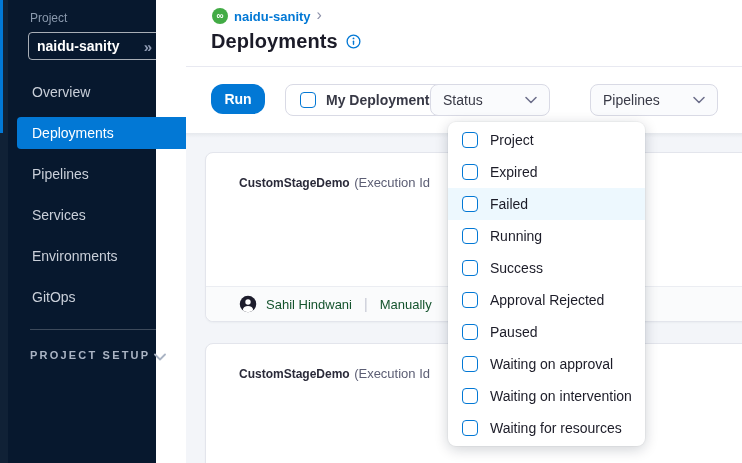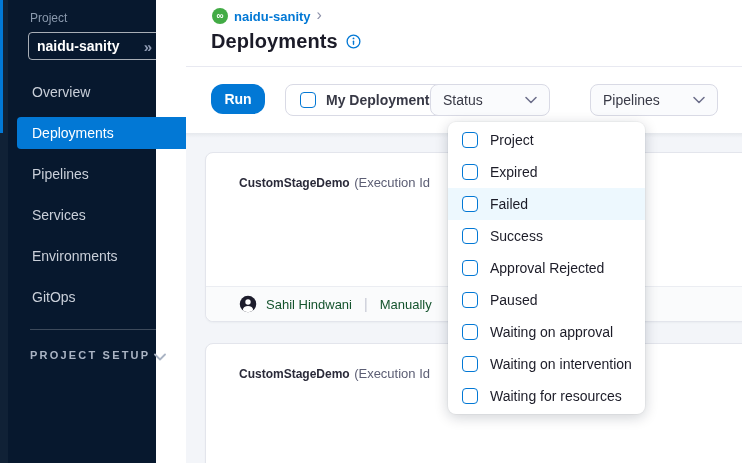--- a/index.html
+++ b/index.html
@@ -195,20 +195,24 @@
     <div class="dd-item">
         <span class="cb"></span>
         <span>Expired</span>
       </div>
     <div class="dd-item highlighted">
         <span class="cb"></span>
         <span>Failed</span>
       </div>
     <div class="dd-item">
         <span class="cb"></span>
+        <span>Running</span>
+      </div>
+    <div class="dd-item">
+        <span class="cb"></span>
         <span>Success</span>
       </div>
     <div class="dd-item">
         <span class="cb"></span>
         <span>Approval Rejected</span>
       </div>
     <div class="dd-item">
         <span class="cb"></span>
         <span>Paused</span>
       </div>

